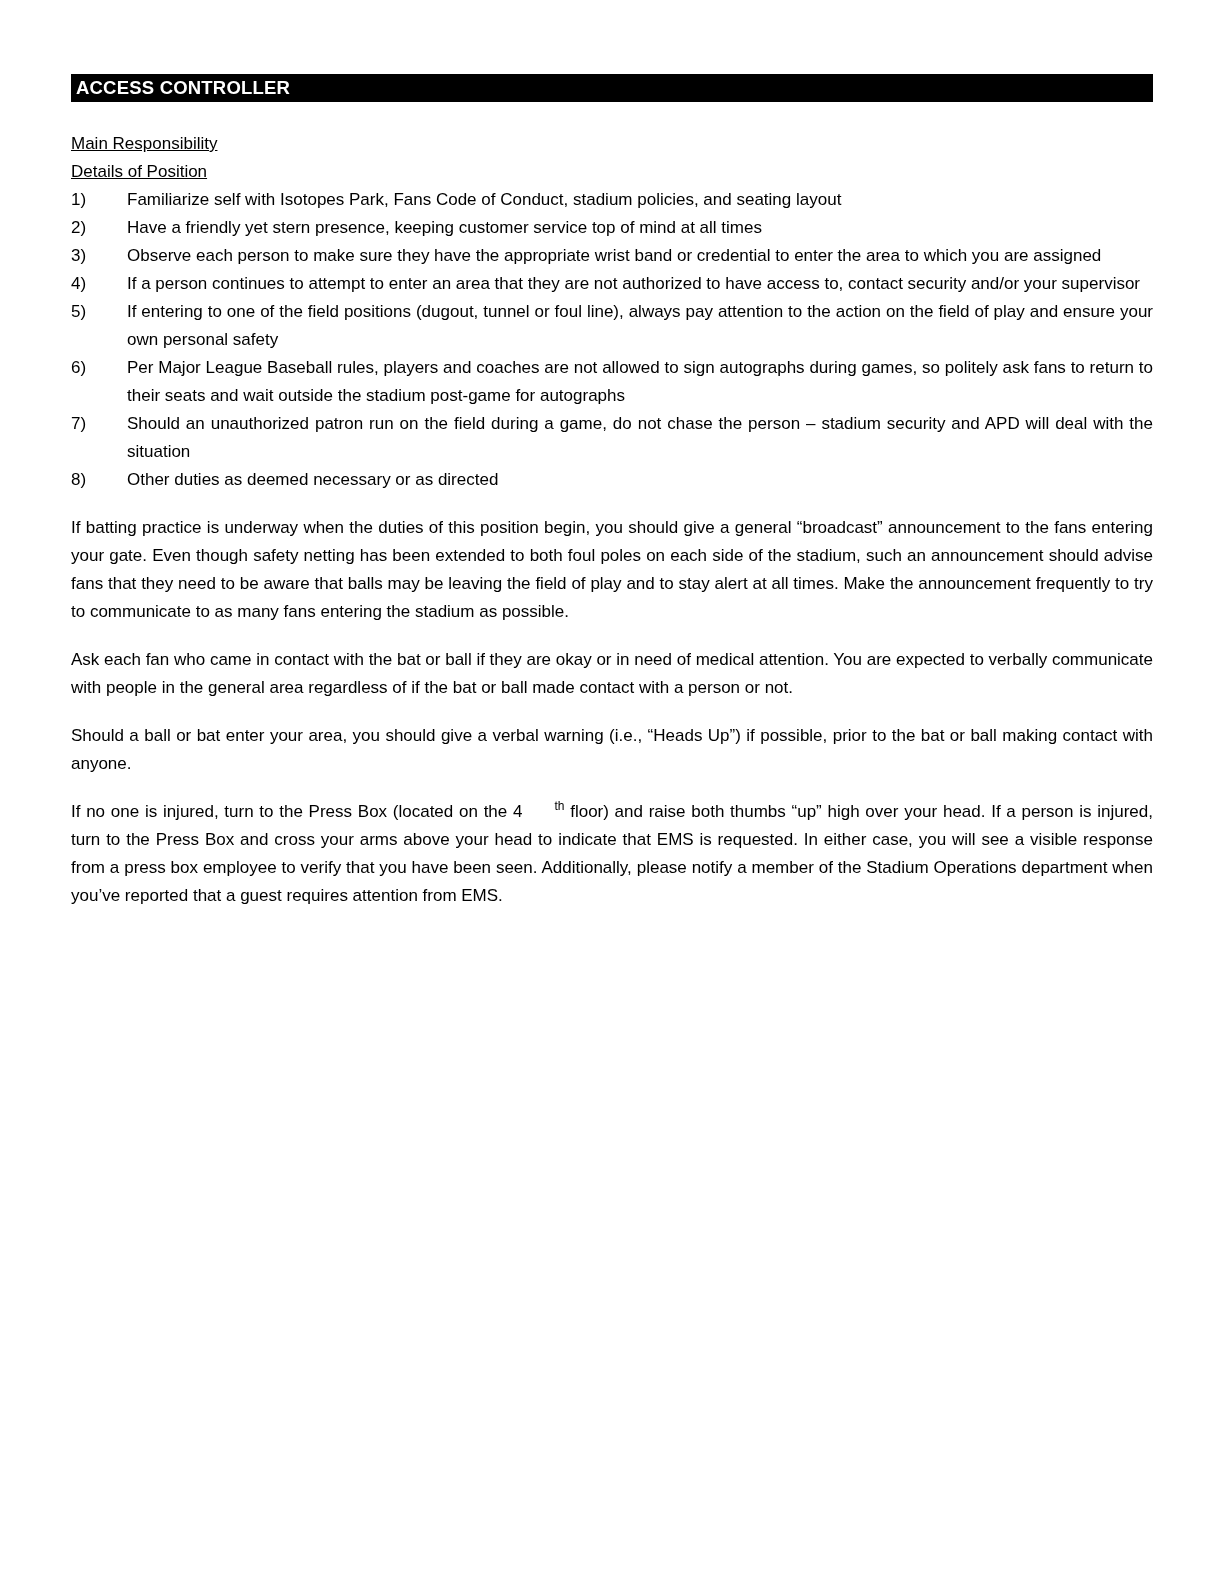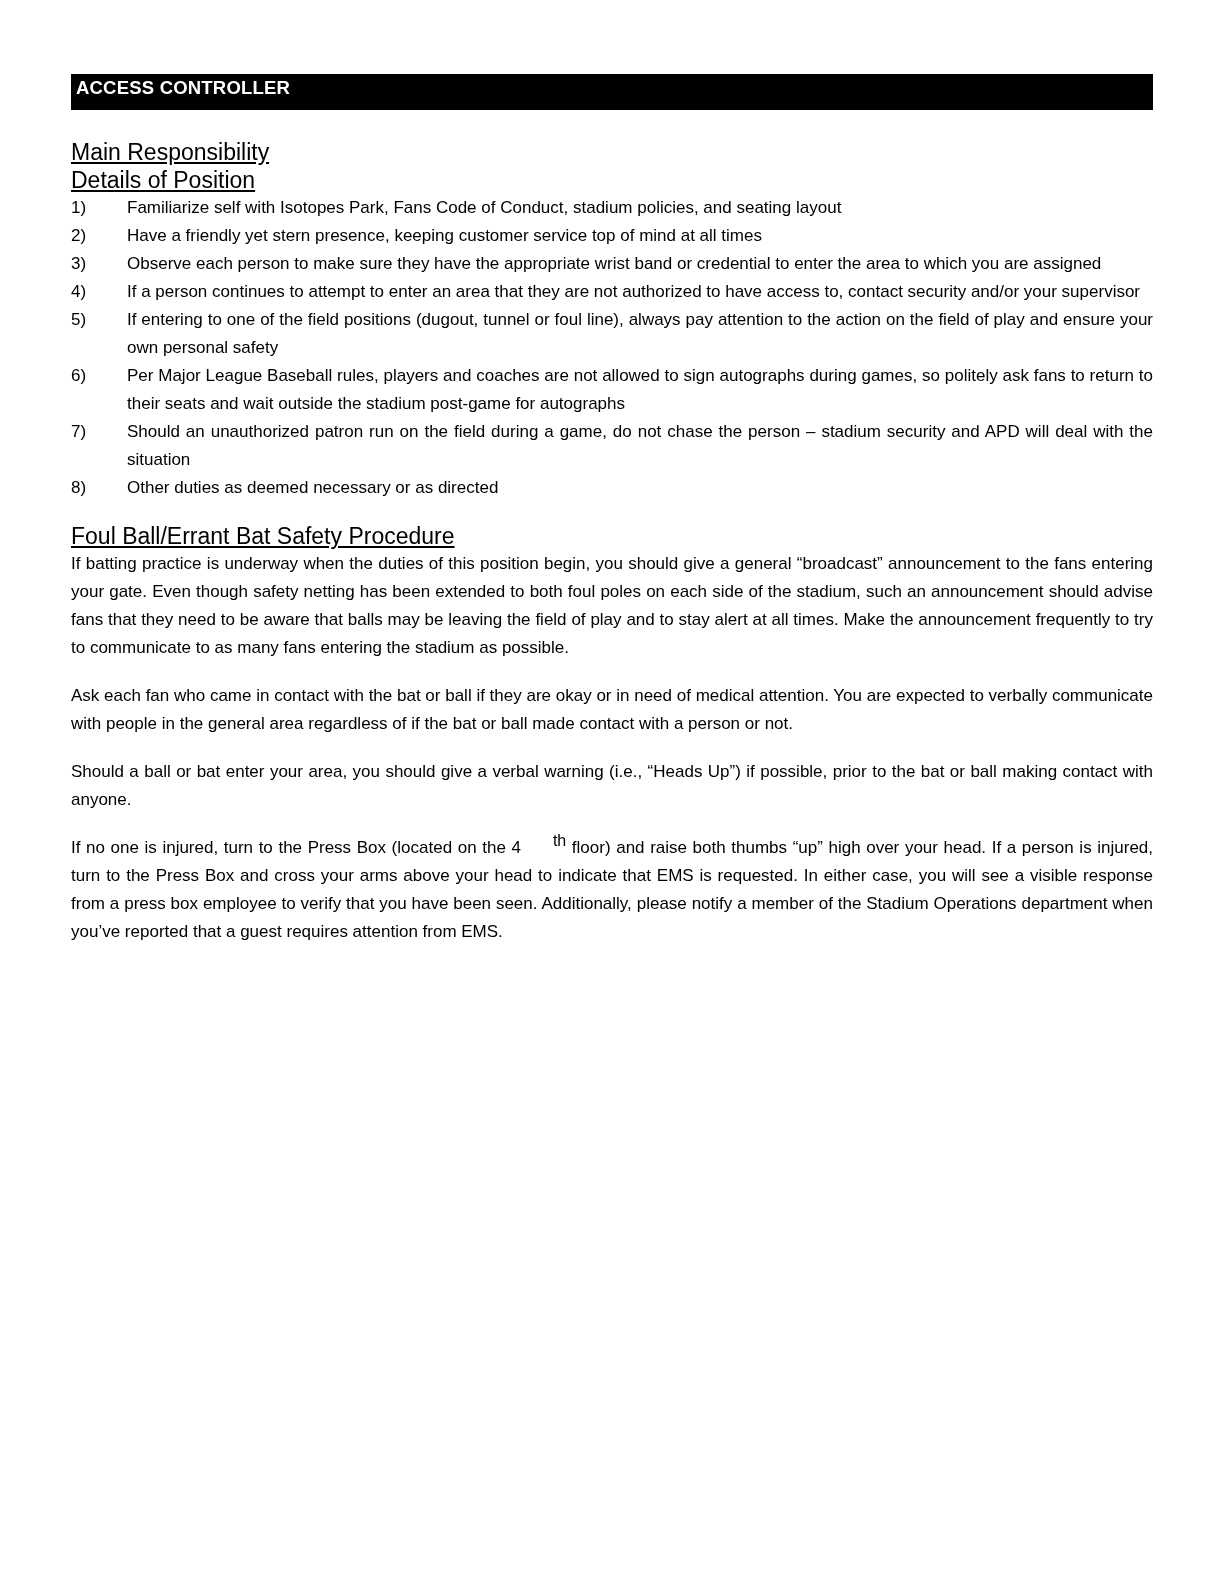--- a/index.html
+++ b/index.html
@@ -16,30 +16,30 @@
   }
   .page {
     box-sizing: border-box;
     width: 1224px;
     height: 1584px;
     padding: 74px 71px 0 71px;
   }
   .header-bar {
     background: #000000;
     color: #ffffff;
-    height: 36px;
+    height: 28px;
     line-height: 28px;
     font-size: 18.5px;
     font-weight: bold;
     padding-left: 5px;
     margin-bottom: 28px;
     letter-spacing: 0.2px;
   }
   .section-heading {
-    font-size: 23px;
+    font-size: 17px;
     font-weight: normal;
     text-decoration: underline;
     margin: 0;
     line-height: 28px;
   }
   .para {
     font-size: 17px;
     line-height: 28px;
     text-align: justify;
     margin: 0 0 20px 0;
@@ -56,21 +56,21 @@
     line-height: 28px;
   }
   .num-item .num {
     flex: 0 0 56px;
   }
   .num-item .itxt {
     flex: 1 1 auto;
     text-align: justify;
   }
   sup {
-    font-size: 16px;
+    font-size: 12px;
     line-height: 0;
     vertical-align: super;
     padding-left: 32px;
   }
 </style>
 </head>
 <body>
 
 <div class="page">
 
@@ -109,19 +109,18 @@
     <div class="num-item">
       <span class="num">7)</span>
       <span class="itxt">Should an unauthorized patron run on the field during a game, do not chase the person – stadium security and APD will deal with the situation</span>
     </div>
     <div class="num-item">
       <span class="num">8)</span>
       <span class="itxt">Other duties as deemed necessary or as directed</span>
     </div>
   </div>
 
-  <div class="section-heading">Foul Ball/Errant Bat Safety Procedure</div>
   <p class="para">If batting practice is underway when the duties of this position begin, you should give a general “broadcast” announcement to the fans entering your gate. Even though safety netting has been extended to both foul poles on each side of the stadium, such an announcement should advise fans that they need to be aware that balls may be leaving the field of play and to stay alert at all times. Make the announcement frequently to try to communicate to as many fans entering the stadium as possible.</p>
   <p class="para">Ask each fan who came in contact with the bat or ball if they are okay or in need of medical attention. You are expected to verbally communicate with people in the general area regardless of if the bat or ball made contact with a person or not.</p>
   <p class="para">Should a ball or bat enter your area, you should give a verbal warning (i.e., “Heads Up”) if possible, prior to the bat or ball making contact with anyone.</p>
   <p class="para"><span>If no one is injured, turn to the Press Box (located on the 4</span><sup>th</sup><span> floor) and raise both thumbs “up” high over your head. If a person is injured, turn to the Press Box and cross your arms above your head to indicate that EMS is requested. In either case, you will see a visible response from a press box employee to verify that you have been seen. Additionally, please notify a member of the Stadium Operations department when you’ve reported that a guest requires attention from EMS.</span></p>
 
 </div>
 
 </body></html>

